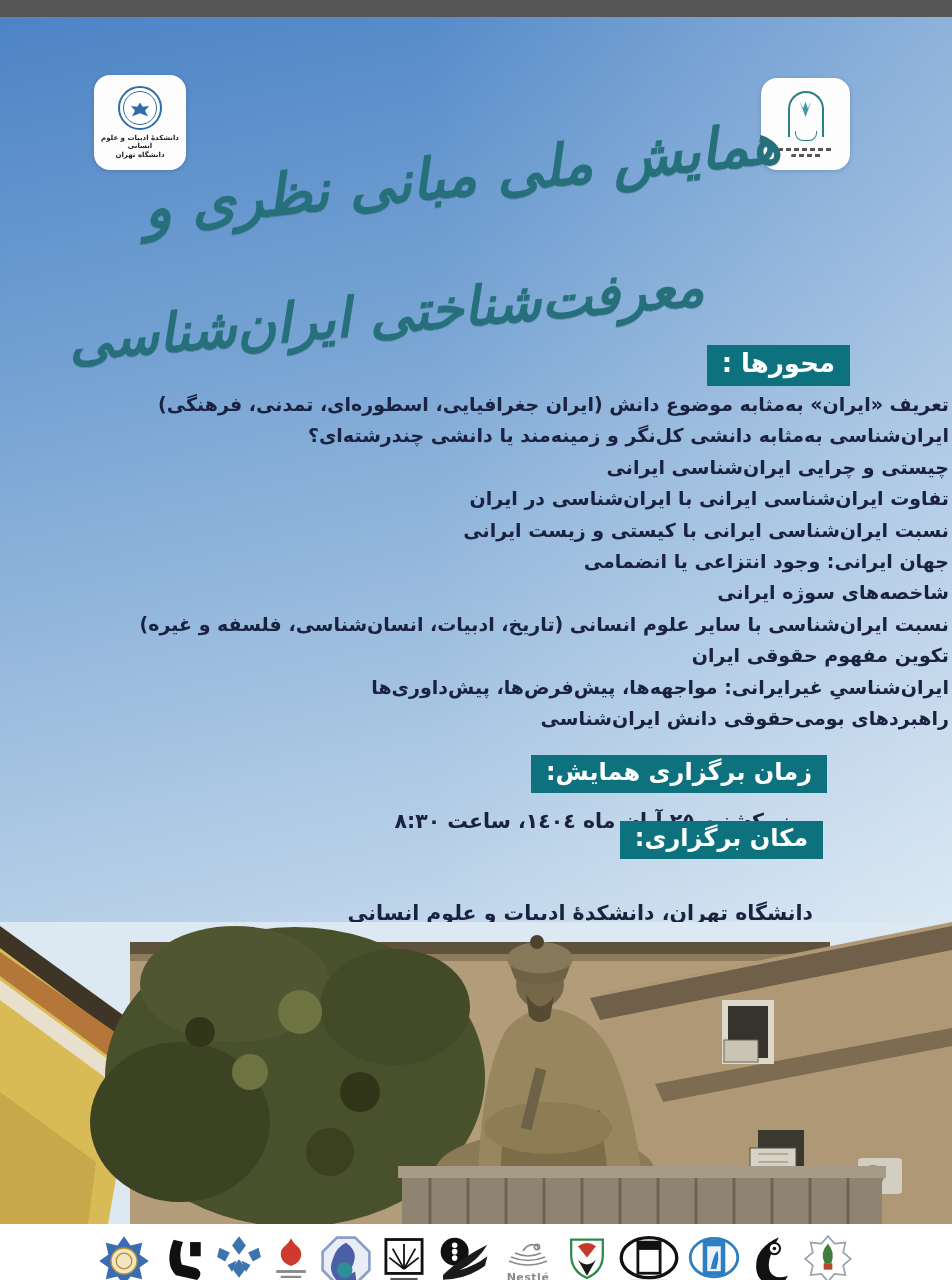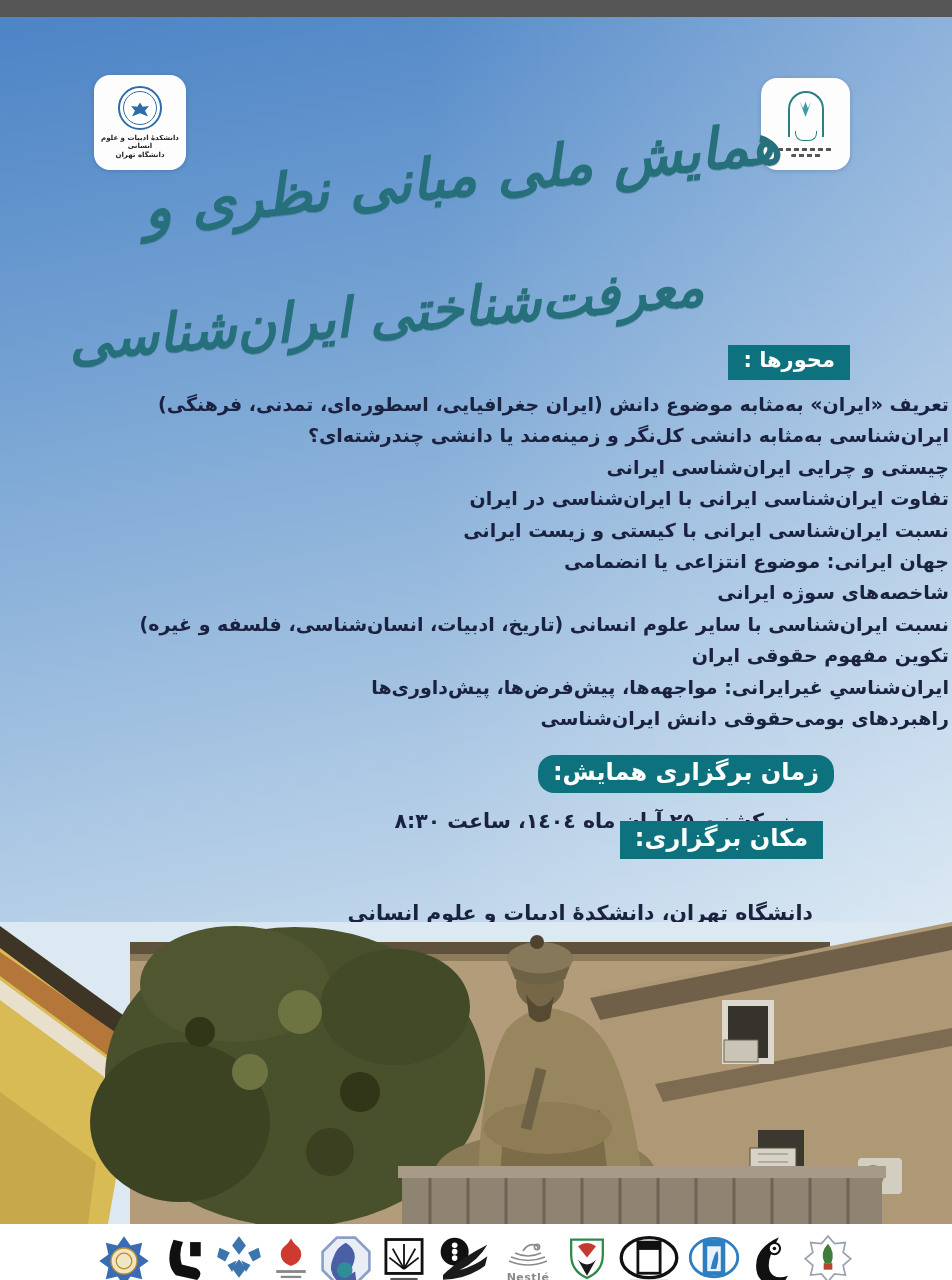--- a/index.html
+++ b/index.html
@@ -35,23 +35,23 @@
   .squiggle{ margin-top:5px; width:56px; height:3px; background:
       repeating-linear-gradient(90deg,#555 0 5px, transparent 5px 8px); border-radius:2px;}
   .squiggle.small{ width:30px; margin-top:3px;}
   
   .title-line{ position:absolute; direction:rtl; color:#25707b; font-weight:bold; font-style:italic;
       white-space:nowrap; text-shadow:0 1px 0 rgba(20,60,70,.25); letter-spacing:-1px;}
   .title-1{ top:92px; right:172px; font-size:57px; transform:rotate(-6deg); transform-origin:right center;}
   .title-2{ top:238px; right:248px; font-size:54px; transform:rotate(-5deg); transform-origin:right center;}
   
   .teal-box{ position:absolute; background:#0e727e; color:#fff; font-weight:bold;
-      direction:rtl; white-space:nowrap; padding:4px 15px 8px; font-size:21px; line-height:1.1;}
+      direction:rtl; white-space:nowrap; padding:4px 15px 8px; font-size:26px; line-height:1.1;}
   .box-topics{ top:328px; right:102px; }
-  .box-time{ top:738px; right:118px; font-size:24px;border-radius:16px;}
+  .box-time{ top:738px; right:125px; font-size:24px;}
   .box-place{ top:804px; right:129px; font-size:24px;}
   
   .topics{ position:absolute; top:372px; right:3px; width:830px; direction:rtl;
       list-style:none; color:#1a2240; font-weight:bold; font-size:19px; }
   .topics li{ line-height:31.4px; white-space:nowrap; text-align:right;}
   .body-line{ position:absolute; direction:rtl; color:#1a2240; font-weight:bold;
       font-size:20.5px; white-space:nowrap;}
   .time-text{ top:792px; right:137px;}
   .place-text{ top:884px; right:139px;}
   
@@ -89,21 +89,21 @@
   <div class="title-line title-1">همایش ملی مبانی نظری و</div>
   <div class="title-line title-2">معرفت‌شناختی ایران‌شناسی</div>
 
   <div class="teal-box box-topics">محورها :</div>
   <ul class="topics">
     <li>تعریف «ایران» به‌مثابه موضوع دانش (ایران جغرافیایی، اسطوره‌ای، تمدنی، فرهنگی)</li>
     <li>ایران‌شناسی به‌مثابه دانشی کل‌نگر و زمینه‌مند یا دانشی چندرشته‌ای؟</li>
     <li>چیستی و چرایی ایران‌شناسی ایرانی</li>
     <li>تفاوت ایران‌شناسی ایرانی با ایران‌شناسی در ایران</li>
     <li>نسبت ایران‌شناسی ایرانی با کیستی و زیست ایرانی</li>
-    <li>جهان ایرانی: موضوع انتزاعی یا انضمامی</li>
+    <li>جهان ایرانی: وجود انتزاعی یا انضمامی</li>
     <li>شاخصه‌های سوژه ایرانی</li>
     <li>نسبت ایران‌شناسی با سایر علوم انسانی (تاریخ، ادبیات، انسان‌شناسی، فلسفه و غیره)</li>
     <li>تکوین مفهوم حقوقی ایران</li>
     <li>ایران‌شناسیِ غیرایرانی: مواجهه‌ها، پیش‌فرض‌ها، پیش‌داوری‌ها</li>
     <li>راهبردهای بومی‌حقوقی دانش ایران‌شناسی</li>
   </ul>
 
   <div class="teal-box box-time">زمان برگزاری همایش:</div>
   <div class="body-line time-text">روز یکشنبه ٢٥ آبان ماه ١٤٠٤، ساعت ٨:٣٠</div>
 

